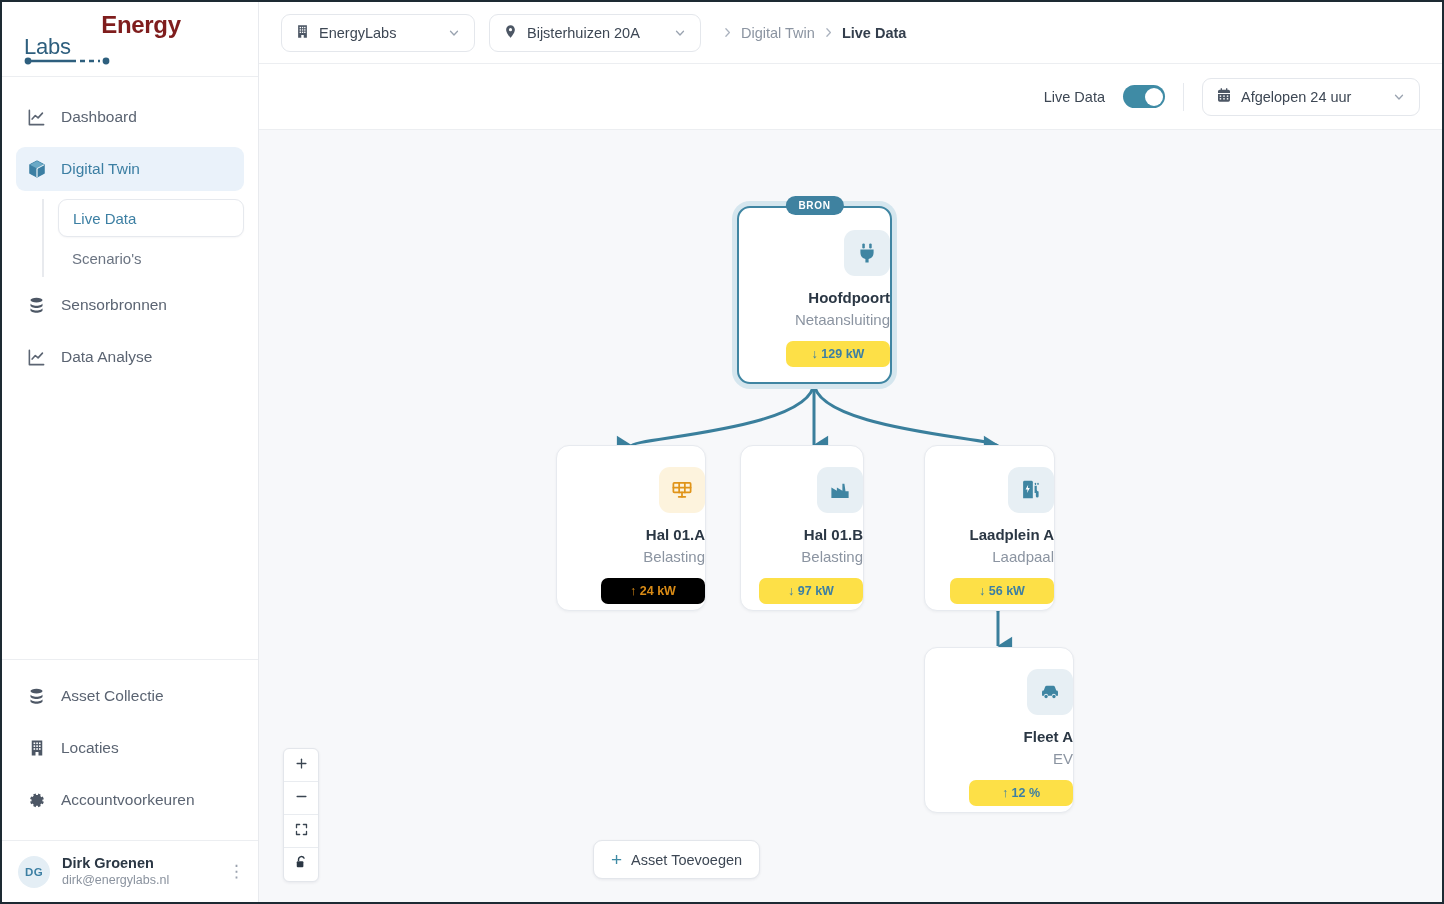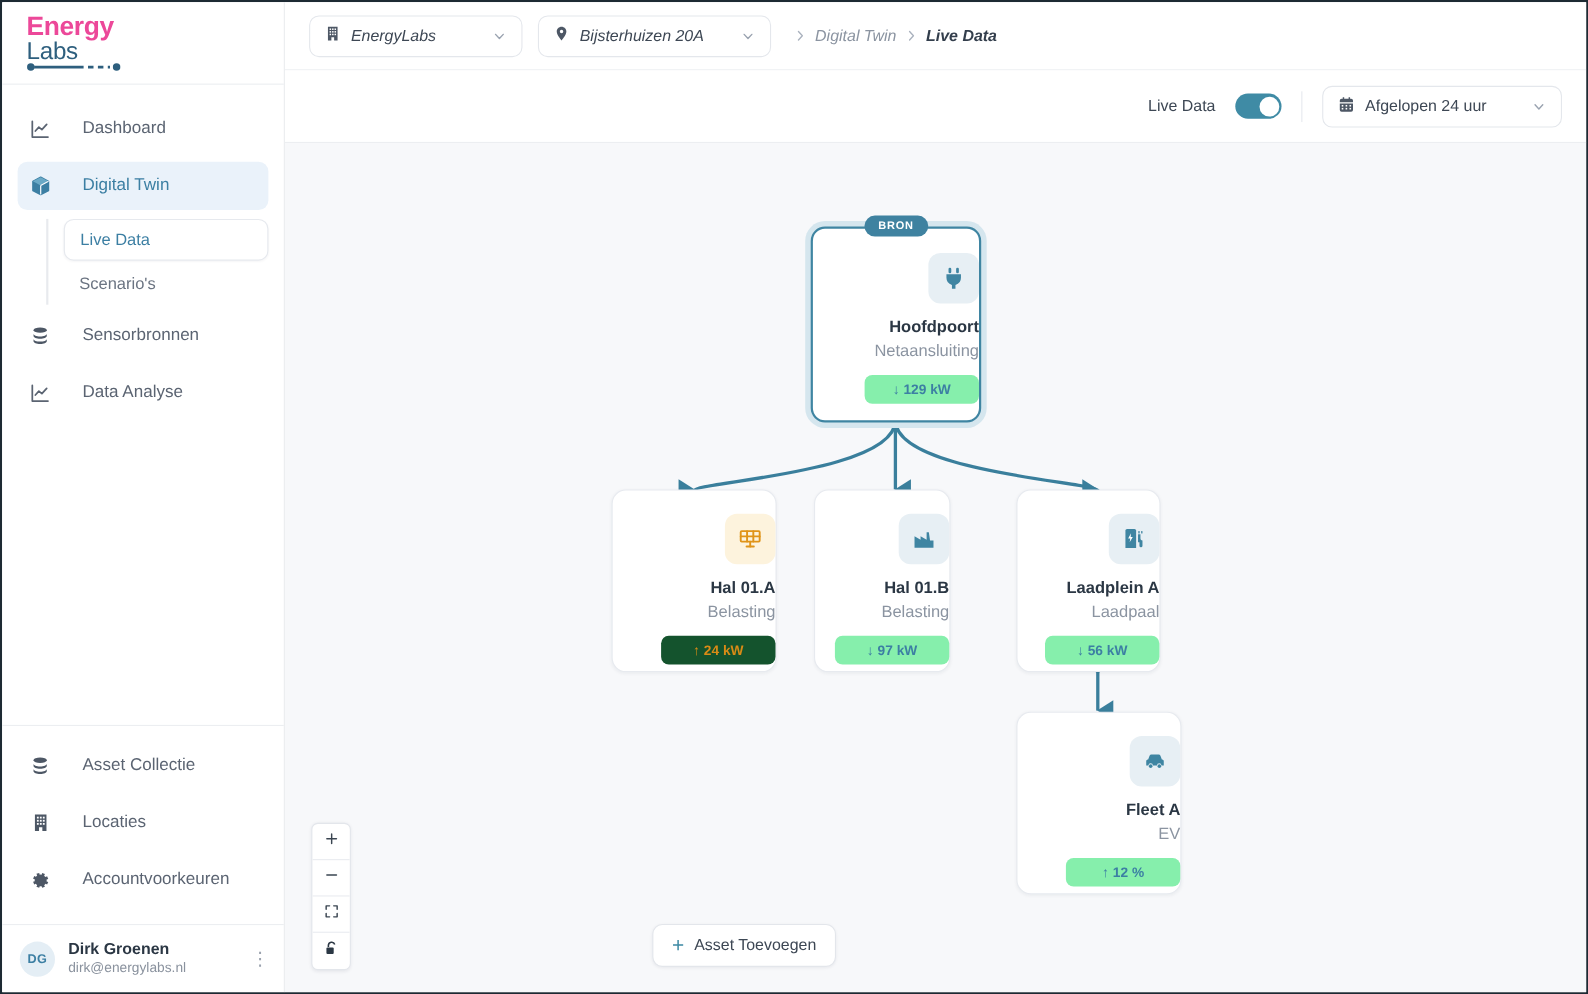--- a/index.html
+++ b/index.html
@@ -21,32 +21,32 @@
     display: flex; flex-direction: column;
     flex: 0 0 257px;
   }
   .logo-wrap {
     height: 75px;
     border-bottom: 1px solid #eceef1;
     padding: 11px 0 0 22px;
     position: relative;
   }
   .logo-energy {
-    font-size: 24px; font-weight: bold; color: #ec4899;
-    letter-spacing: -0.3px; line-height: 24px;
+    font-size: 24px; font-weight: bold; color: #7f1d1d;
+    letter-spacing: -0.3px; line-height: 24px; text-align: center;
   }
   .logo-labs {
     font-size: 22px; font-weight: normal; color: #2e5f7e;
     letter-spacing: -0.2px; line-height: 22px; margin-top: -1px;
   }
   .logo-deco { position: absolute; left: 22px; top: 55px; width: 86px; height: 8px; }
 
   .nav-top { padding: 18px 14px 0 14px; flex: 0 0 auto; }
   .nav-item {
-    display: flex; align-items: center; gap: 28px;
+    display: flex; align-items: center; gap: 14px;
     height: 44px; padding: 0 10px; margin-bottom: 8px;
     border-radius: 9px; cursor: pointer;
     color: #5b6472; font-size: 15.5px;
   }
   .nav-item.active { background: #eaf2fa; color: #3c7fa3; }
   .nav-item .ico { width: 21px; height: 21px; display: flex; align-items: center; justify-content: center; flex: 0 0 21px; }
   .nav-item .ico svg { display: block; }
 
   .subnav { margin: 2px 0 6px 26px; padding-left: 14px; border-left: 2px solid #e8eaee; }
   .subnav-item {
@@ -78,21 +78,21 @@
   .user-meta { flex: 1 1 auto; }
   .dots { color: #9aa2ae; font-size: 17px; letter-spacing: 0; line-height: 10px; width: 14px; text-align: center; cursor: pointer; }
 
   
   .main { flex: 1 1 auto; display: flex; flex-direction: column; min-width: 0; }
 
   .topbar {
     height: 62px; flex: 0 0 62px;
     display: flex; align-items: center; gap: 14px;
     padding: 14px 22px;
-    border-bottom: 1px solid #eceef1; background: #fff; font-style: italic;
+    border-bottom: 1px solid #eceef1; background: #fff;
   }
   .select-pill {
     display: flex; align-items: center; gap: 9px;
     height: 38px; padding: 0 13px;
     border: 1px solid #e4e7ec; border-radius: 9px;
     background: #fff; color: #3d4754; font-size: 14.5px;
     cursor: pointer; white-space: nowrap;
   }
   .select-pill .cap { flex: 1 1 auto; }
   .chev { color: #9aa3b0; display: flex; align-items: center; margin-left: 14px; }
@@ -151,22 +151,22 @@
     display: flex; align-items: center; justify-content: center;
   }
   .ic-teal { background: #e7eff4; color: #3f85a2; }
   .ic-amber { background: #fdf3dd; color: #e09419; }
   .node-title { font-size: 15px; font-weight: bold; color: #2b3744; margin-top: 13px; }
   .node-sub { font-size: 15px; color: #8b94a1; margin-top: 5px; }
   .node-metric {
     margin-top: 13px; padding: 6px 0; width: 104px; text-align: center;
     border-radius: 7px; font-size: 12.5px; font-weight: bold;
   }
-  .m-teal { background: #86efac; color: #3c7fa3; }
-  .m-amber { background: #14532d; color: #d98b16; }
+  .m-teal { background: #fde047; color: #3c7fa3; }
+  .m-amber { background: #000000; color: #d98b16; }
 
   
   .zoom-ctrl {
     position: absolute; left: 24px; bottom: 20px;
     width: 36px; background: #fff;
     border: 1px solid #e3e6eb; border-radius: 6px;
     box-shadow: 0 1px 3px rgba(25,35,55,.07); overflow: hidden;
   }
   .zoom-btn {
     height: 33px; display: flex; align-items: center; justify-content: center;

